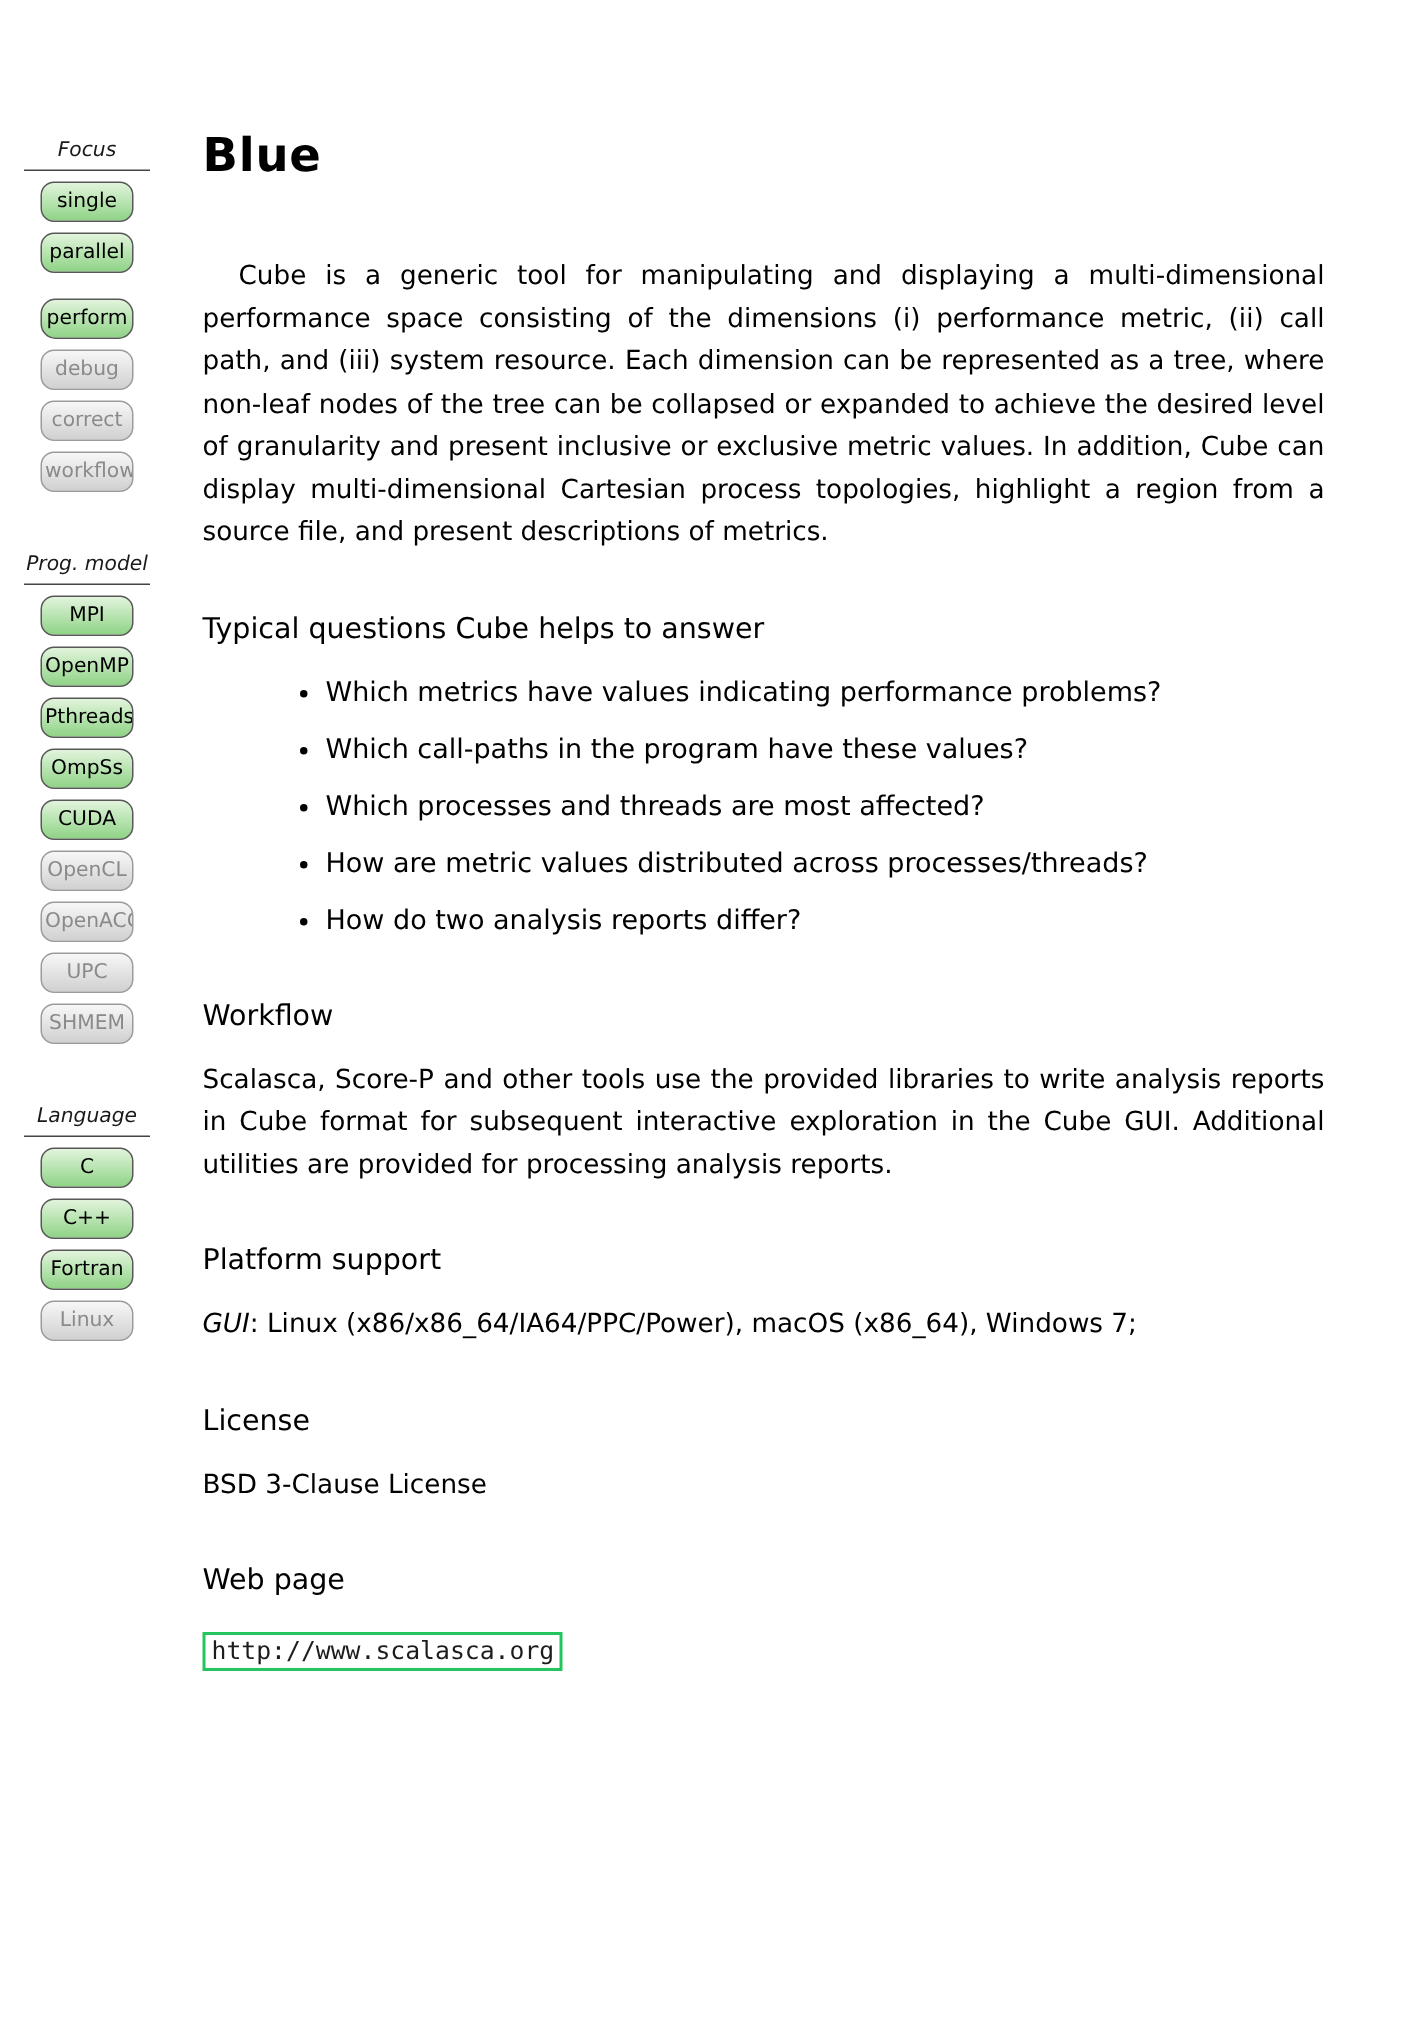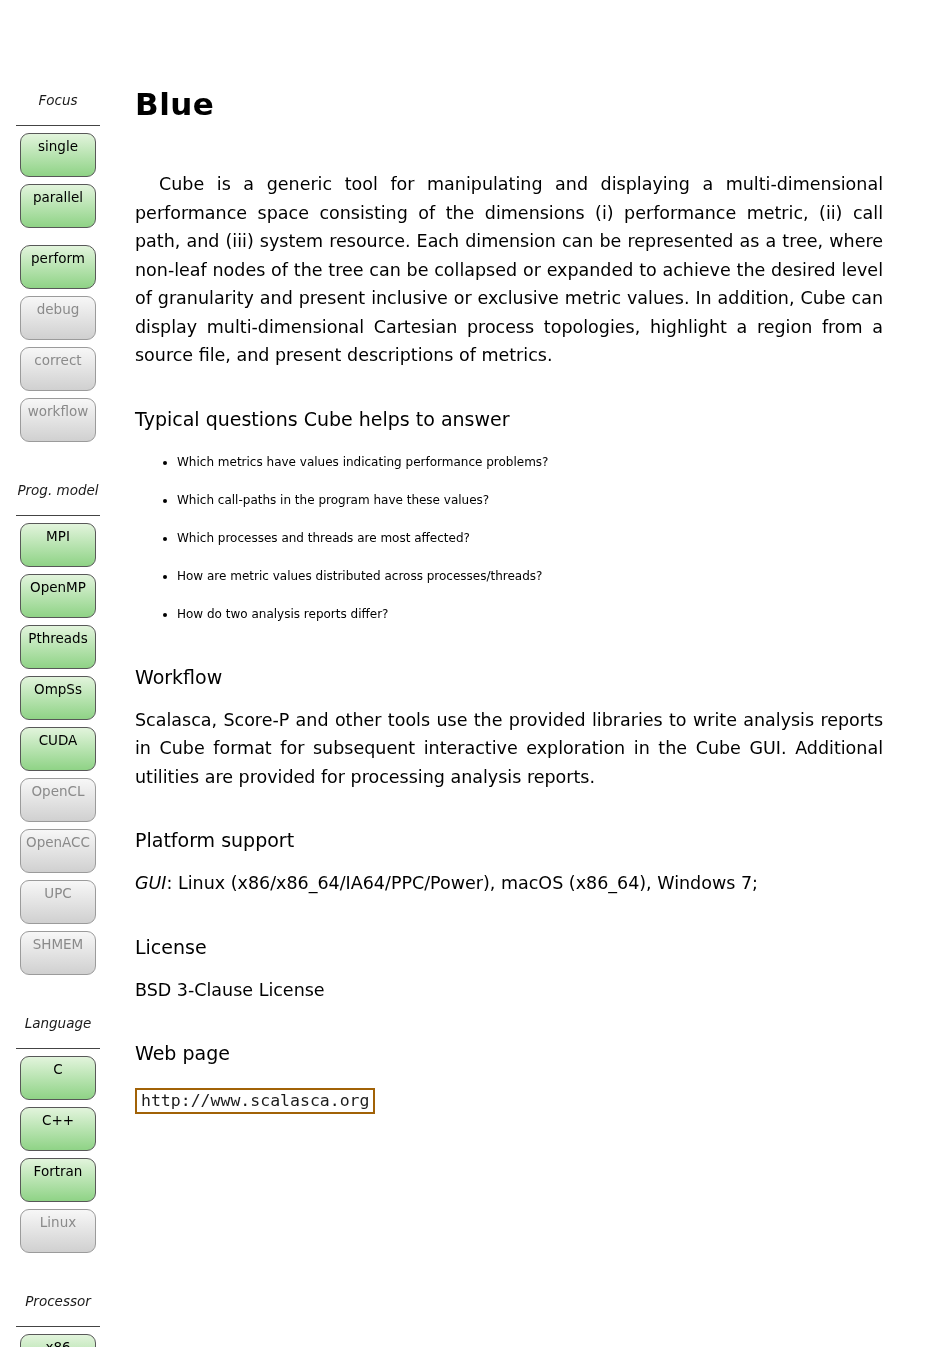--- a/index.html
+++ b/index.html
@@ -17,30 +17,30 @@
     position: absolute;
     left: 16px; top: 92px;
     width: 84px;
   }
   .sb-group { margin-bottom: 40px; }
   .sb-group-label {
     font-style: italic;
     font-size: 13.5px;
     color: #1a1a1a;
     text-align: center;
-    padding-bottom: 17px;
+    padding-bottom: 5px;
     border-bottom: 1.5px solid #444;
     margin-bottom: 4px;
     white-space: nowrap;
   }
   .badge {
     display: block;
-    width: 76px;
+    width: 62px;
     margin: 7px auto 0 auto;
-    padding: 4px 2px 22px 2px;
+    padding: 4px 2px 5px 2px;
     text-align: center;
     border-radius: 9px;
     font-size: 13.5px;
     font-family: "DejaVu Sans", sans-serif;
     white-space: nowrap;
     overflow: hidden;
   }
   .badge.active {
     background: linear-gradient(#e2f4dc, #8fd386);
     border: 1px solid #585858;
@@ -78,35 +78,36 @@
     font-weight: normal;
     margin-top: 38px;
     margin-bottom: 18px;
   }
   ul.questions {
     list-style: disc;
     padding-left: 42px;
     margin-top: 14px;
   }
   ul.questions li {
-    font-size: 12px;
+    font-size: 18px;
     line-height: 28px;
     margin-bottom: 10px;
+    margin-left: 40px;
   }
   .lead-italic { font-style: italic; }
   .platform-para { margin-bottom: 24px; }
   .plain-para { font-size: 17.5px; line-height: 28.5px; }
   .webpage-link {
     display: inline-block;
     margin-top: 6px;
     font-family: "DejaVu Sans Mono", monospace;
     font-size: 16.5px;
     color: #1c1c1c;
     text-decoration: none;
-    border: 2px solid #a16207;
+    border: 2px solid #22c55e;
     padding: 1px 4px 2px 4px;
   }
 </style>
 </head>
 <body>
 
 <div class="sidebar">
     <div class="sb-group">
       <div class="sb-group-label">Focus</div>
       <div class="badge active">single</div>
@@ -128,27 +129,20 @@
       <div class="badge inactive">UPC</div>
       <div class="badge inactive">SHMEM</div>
     </div>
     <div class="sb-group">
       <div class="sb-group-label">Language</div>
       <div class="badge active">C</div>
       <div class="badge active">C++</div>
       <div class="badge active">Fortran</div>
       <div class="badge inactive">Linux</div>
     </div>
-    <div class="sb-group">
-      <div class="sb-group-label">Processor</div>
-      <div class="badge active">x86</div>
-      <div class="badge active">Power</div>
-      <div class="badge inactive">ARM</div>
-      <div class="badge inactive">GPU</div>
-    </div>
   </div>
 
 <div class="main">
 
   <h1 class="page-title">Blue</h1>
 
   <p class="body-text intro">Cube is a generic tool for manipulating and displaying a multi-dimensional performance space consisting of the dimensions (i) performance metric, (ii) call path, and (iii) system resource. Each dimension can be represented as a tree, where non-leaf nodes of the tree can be collapsed or expanded to achieve the desired level of granularity and present inclusive or exclusive metric values. In addition, Cube can display multi-dimensional Cartesian process topologies, highlight a region from a source file, and present descriptions of metrics.</p>
 
   <h2 class="section-heading">Typical questions Cube helps to answer</h2>
   <ul class="questions">

